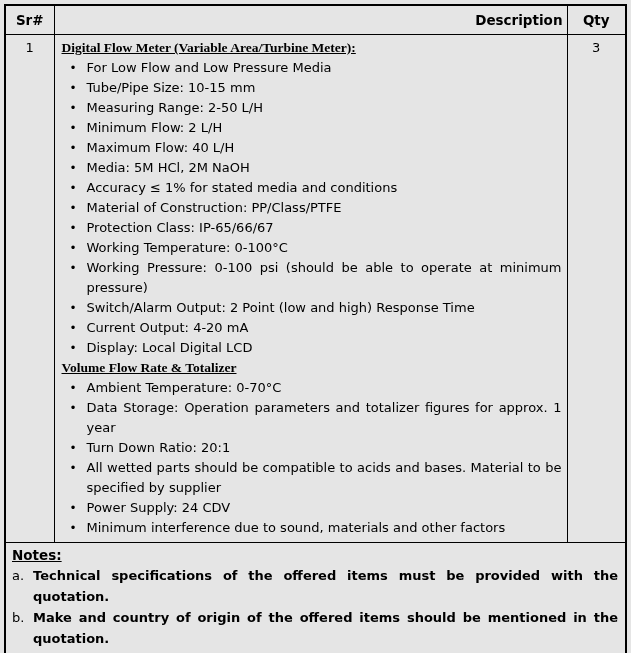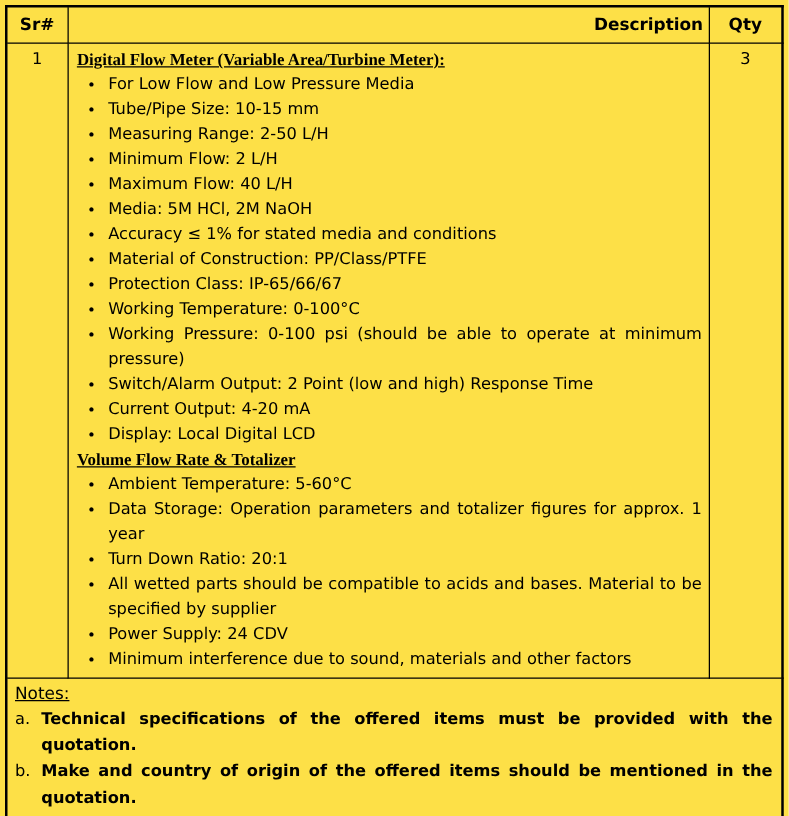--- a/index.html
+++ b/index.html
@@ -6,21 +6,21 @@
   html, body {
     width: 631px;
     background: #ffffff;
     font-family: "DejaVu Sans", "Liberation Sans", sans-serif;
     color: #000000;
   }
   .page {
     width: 631px;
     height: 653px;
     padding: 4px 4px 0 4px;
-    background: #fde047;
+    background: #e5e5e5;
   }
   table.spec-table {
     width: 623px;
     border-collapse: collapse;
     table-layout: fixed;
   }
   table.spec-table, table.spec-table th, table.spec-table td {
     border: 1.5px solid #000000;
   }
   table.spec-table { border-width: 2px; }
@@ -58,21 +58,21 @@
   .bullet-text {
     flex: 1;
     text-align: justify;
   }
 
   tr.notes-row td {
     padding: 2px 7px 5px 6px;
     line-height: 21px;
   }
   .notes-heading {
-    font-weight: normal;
+    font-weight: bold;
     text-decoration: underline;
     font-size: 13.5px;
     line-height: 20px;
   }
   .note-item { display: flex; }
   .note-marker { flex: 0 0 21px; }
   .note-text { flex: 1; text-align: justify; font-weight: bold; }
 </style>
 </head>
 <body>
@@ -149,21 +149,21 @@
                 <span class="bullet-dot">•</span>
                 <span class="bullet-text">Current Output: 4-20 mA</span>
               </div>
               <div class="bullet-item">
                 <span class="bullet-dot">•</span>
                 <span class="bullet-text">Display: Local Digital LCD</span>
               </div>
               <div class="desc-heading">Volume Flow Rate &amp; Totalizer</div>
               <div class="bullet-item">
                 <span class="bullet-dot">•</span>
-                <span class="bullet-text">Ambient Temperature: 5-60°C</span>
+                <span class="bullet-text">Ambient Temperature: 0-70°C</span>
               </div>
               <div class="bullet-item">
                 <span class="bullet-dot">•</span>
                 <span class="bullet-text">Data Storage: Operation parameters and totalizer figures for approx. 1 year</span>
               </div>
               <div class="bullet-item">
                 <span class="bullet-dot">•</span>
                 <span class="bullet-text">Turn Down Ratio: 20:1</span>
               </div>
               <div class="bullet-item">

